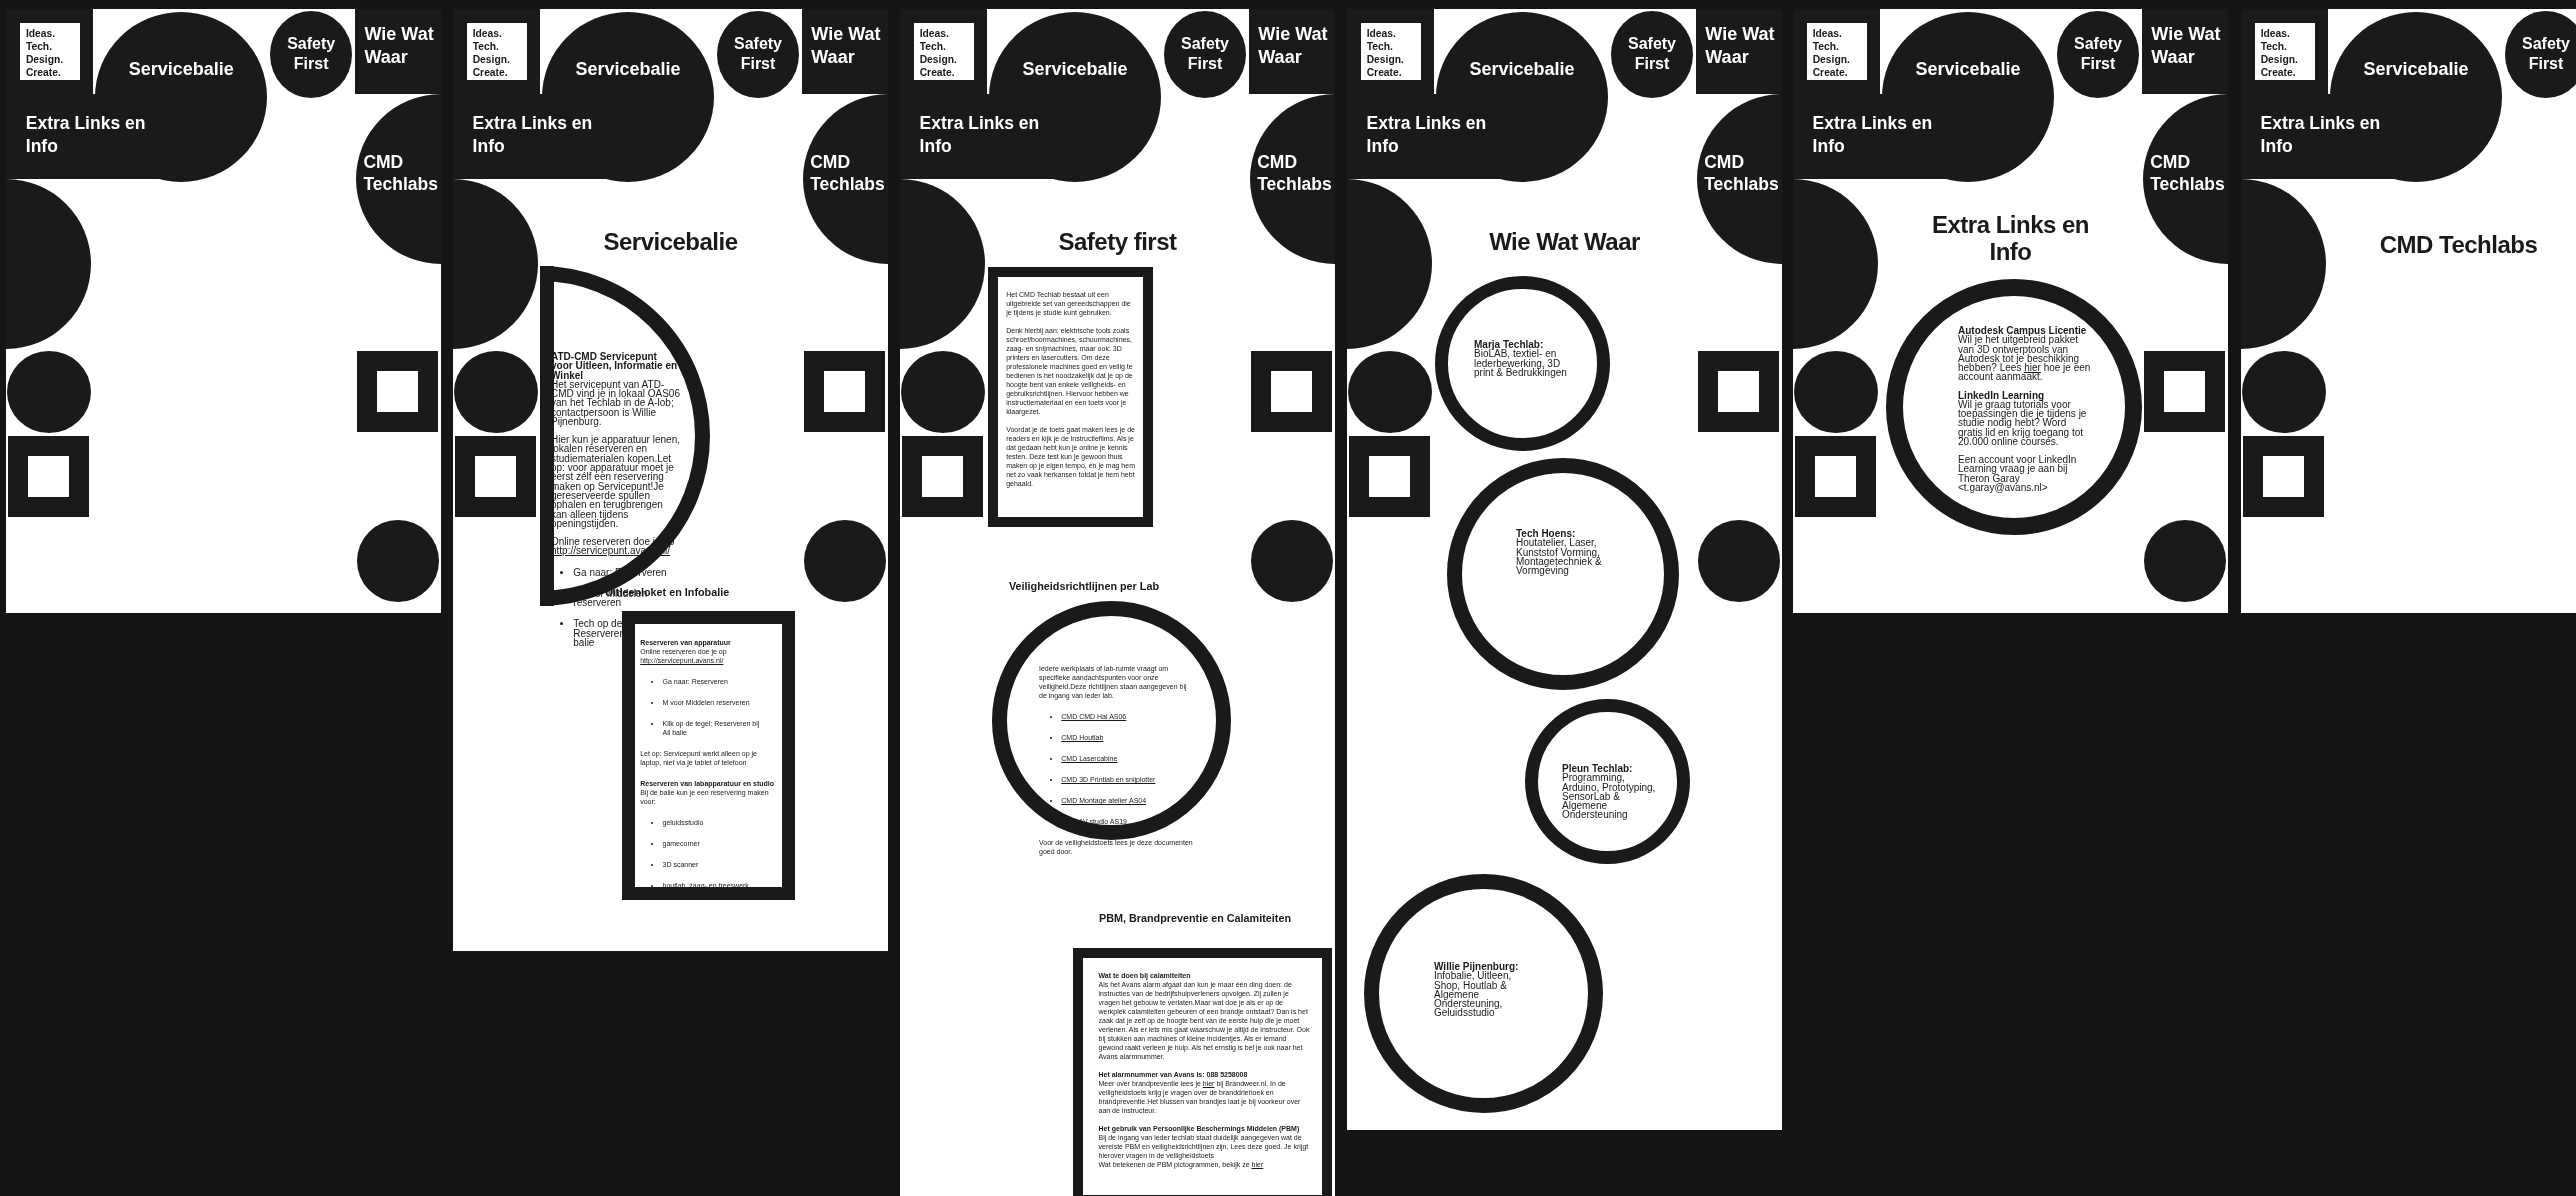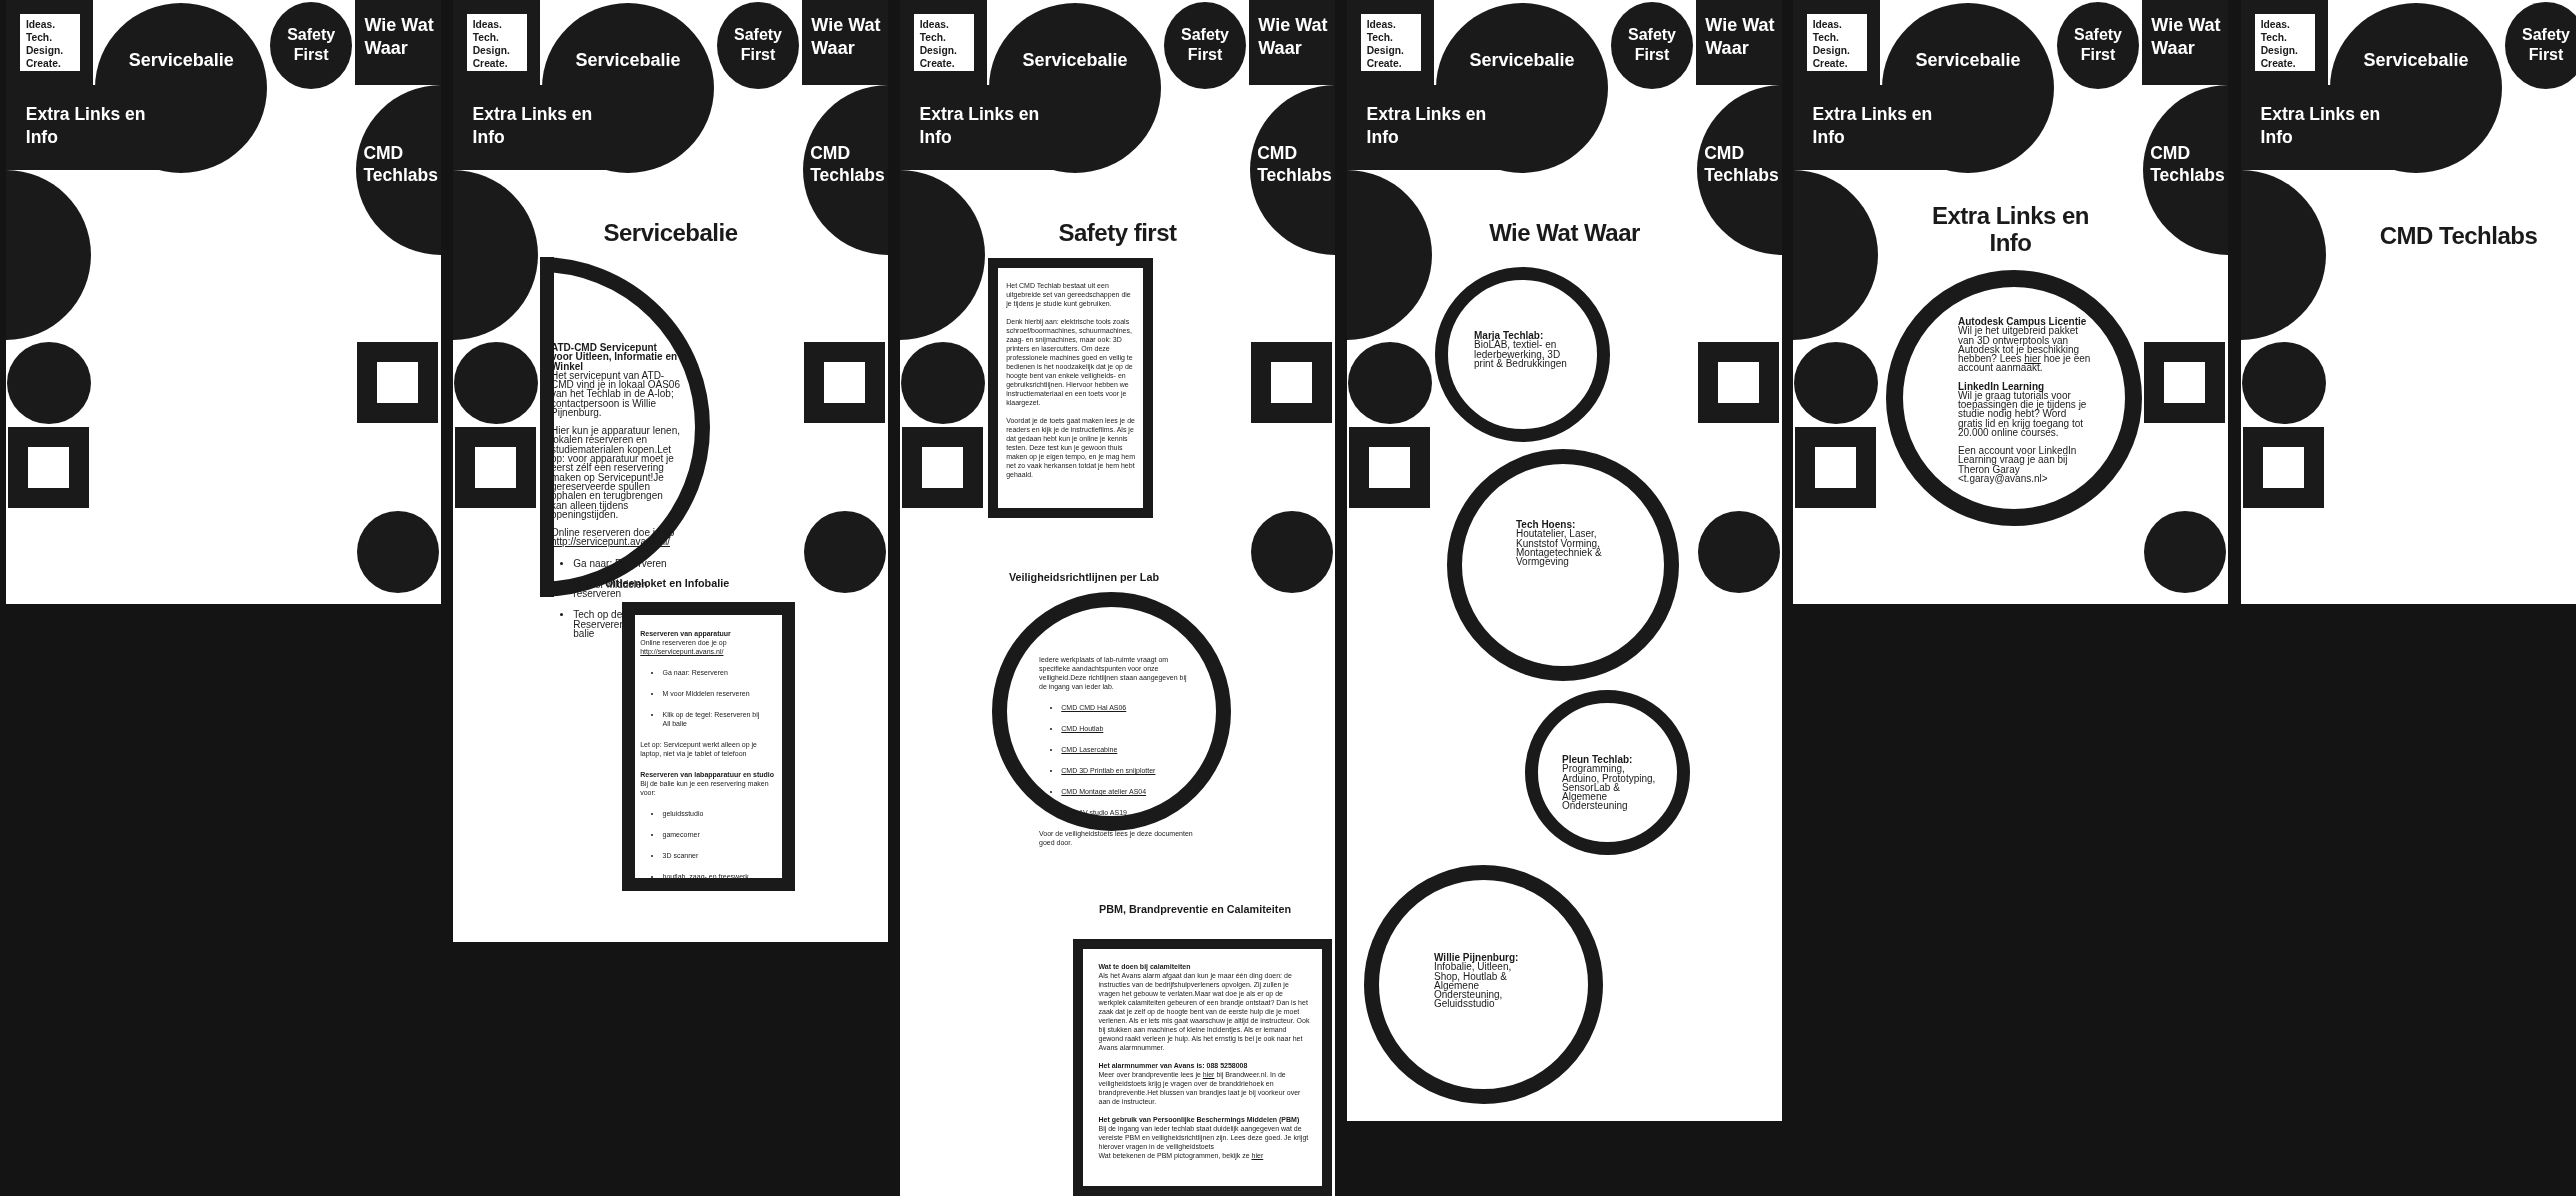--- a/index.html
+++ b/index.html
@@ -1,17 +1,17 @@
 <!DOCTYPE html>
 <html style="font-size:8.2px"><head>
 <meta charset="utf-8">
 <style>
   html,body{margin:0;padding:0}
   body{width:2681px;height:1196px;background:#141414;font-family:"Liberation Sans",sans-serif;color:#1a1a1a;position:relative;overflow:hidden}
-  .sheet{position:absolute;top:0;width:435px;background:#fff;overflow:hidden;
+  .sheet{position:absolute;top:9px;width:435px;background:#fff;overflow:hidden;
     background-image:linear-gradient(to right,rgba(26,26,26,.45) 0.5px,transparent 0.5px),
                      linear-gradient(to bottom,rgba(26,26,26,.45) 0.5px,transparent 0.5px);
     background-size:87px 85px;}
   .abs{position:absolute}
   .ink{background:#1a1a1a}
   .circle{border-radius:50%}
   .ring{border-radius:50%;border-style:solid;border-color:#1a1a1a;background:#fff;box-sizing:border-box;position:absolute}
   .sq{box-sizing:border-box;border:20.6px solid #1a1a1a;background:#fff;position:absolute}
   .wtxt{color:#fff;font-weight:700}
   .b{font-weight:700}

